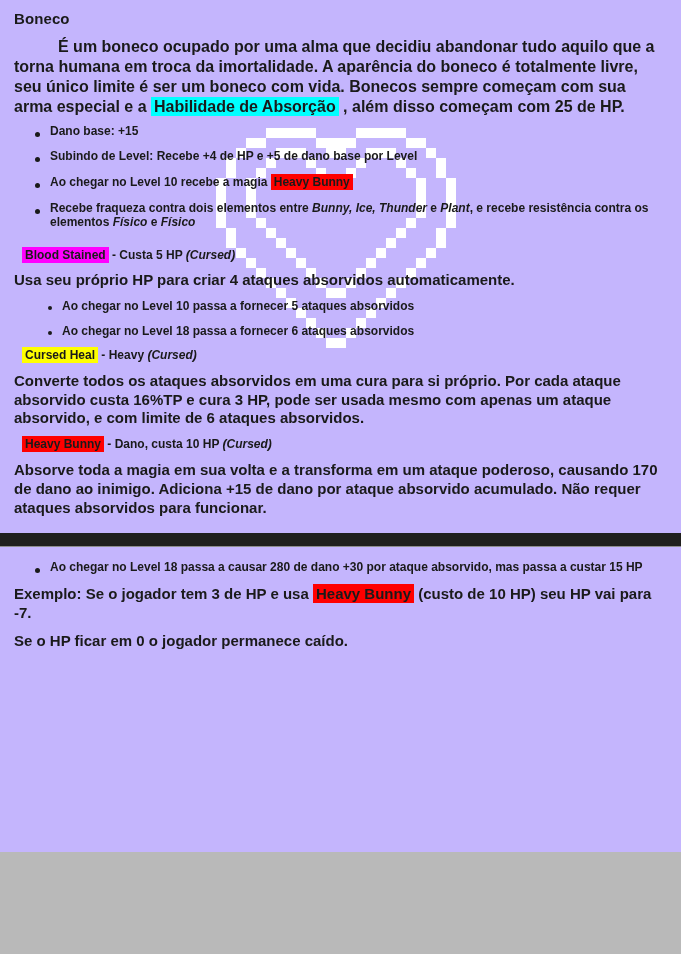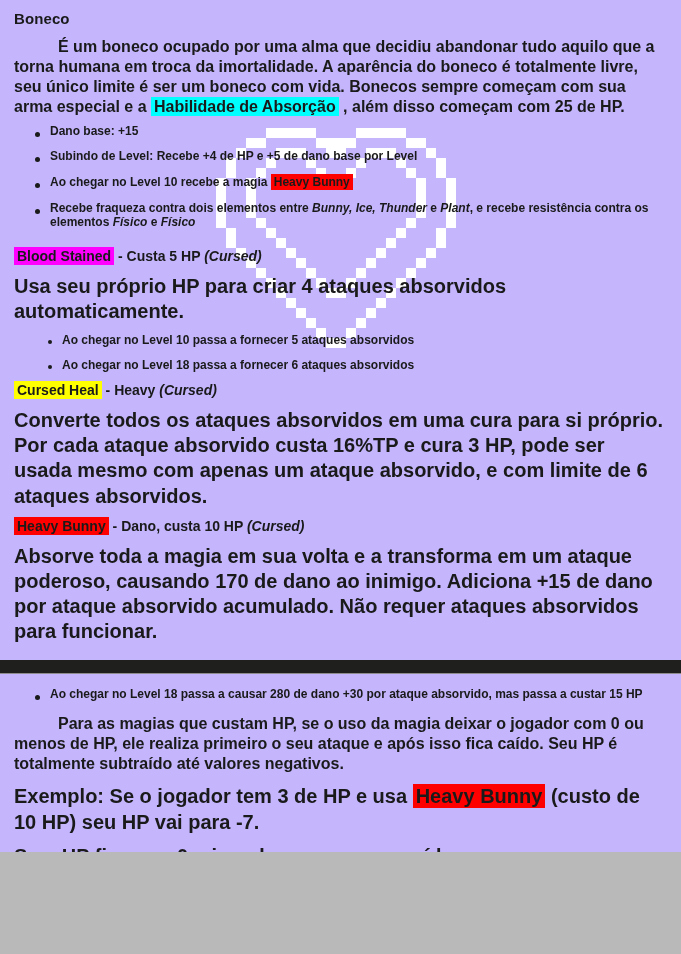--- a/index.html
+++ b/index.html
@@ -60,21 +60,21 @@
   p.para {
     font-size: 16px;
     font-weight: bold;
     color: #1a1a1a;
     line-height: 1.26;
     margin: 0 0 6px 0;
     text-indent: 44px;
   }
 
   p.plain {
-    font-size: 20px;
+    font-size: 15px;
     font-weight: bold;
     color: #1a1a1a;
     line-height: 1.26;
     margin: 0 0 9px 0;
   }
 
   ul.bullets {
     list-style: none;
     margin: 0 0 4px 0;
     padding: 0;
@@ -97,24 +97,24 @@
     height: 5px;
     border-radius: 50%;
     background: #1a1a1a;
   }
 
   ul.bullets.sub { margin-left: 18px; margin-top: 4px; }
   ul.bullets.sub > li { padding-left: 30px; margin-bottom: 10px; }
   ul.bullets.sub > li::before { left: 16px; top: 7px; width: 4px; height: 4px; }
 
   h2.spellhead {
-    font-size: 14px;
-    font-weight: bold;
-    color: #1a1a1a;
-    margin: 0 0 9px 0;
+    font-size: 12px;
+    font-weight: bold;
+    color: #1a1a1a;
+    margin: 0 0 9px 8px;
     line-height: 1.2;
   }
 
   .hl {
     padding: 1px 3px 1px 3px;
     color: #1a1a1a;
   }
   .hl-cyan    { background: #00ffff; }
   .hl-magenta { background: #ff00ff; }
   .hl-yellow  { background: #ffff00; }
@@ -272,20 +272,19 @@
       <p class="plain">Absorve toda a magia em sua volta e a transforma em um ataque poderoso, causando 170 de dano ao inimigo. Adiciona +15 de dano por ataque absorvido acumulado. Não requer ataques absorvidos para funcionar.</p>
     </div>
 
     <div id="band"></div>
 
     <div class="sec-bottom">
       <ul class="bullets">
         <li><span>Ao chegar no Level 18 passa a causar 280 de dano +30 por ataque absorvido, mas passa a custar 15 HP</span></li>
       </ul>
 
-      <p class="para" style="margin-top:12px;">Para as magias que custam HP, se o uso da magia deixar o jogador com 0 ou menos de HP, ele realiza primeiro o seu ataque e após isso fica caído. Seu HP é totalmente subtraído até valores negativos.</p>
 
       <p class="plain" style="margin-top:10px;"><span>Exemplo: Se o jogador tem 3 de HP e usa </span><span class="hl hl-red">Heavy Bunny</span><span> (custo de 10 HP) seu HP vai para -7.</span></p>
 
       <p class="plain">Se o HP ficar em 0 o jogador permanece caído.</p>
     </div>
   </div>
 </div>
 
 </body></html>

